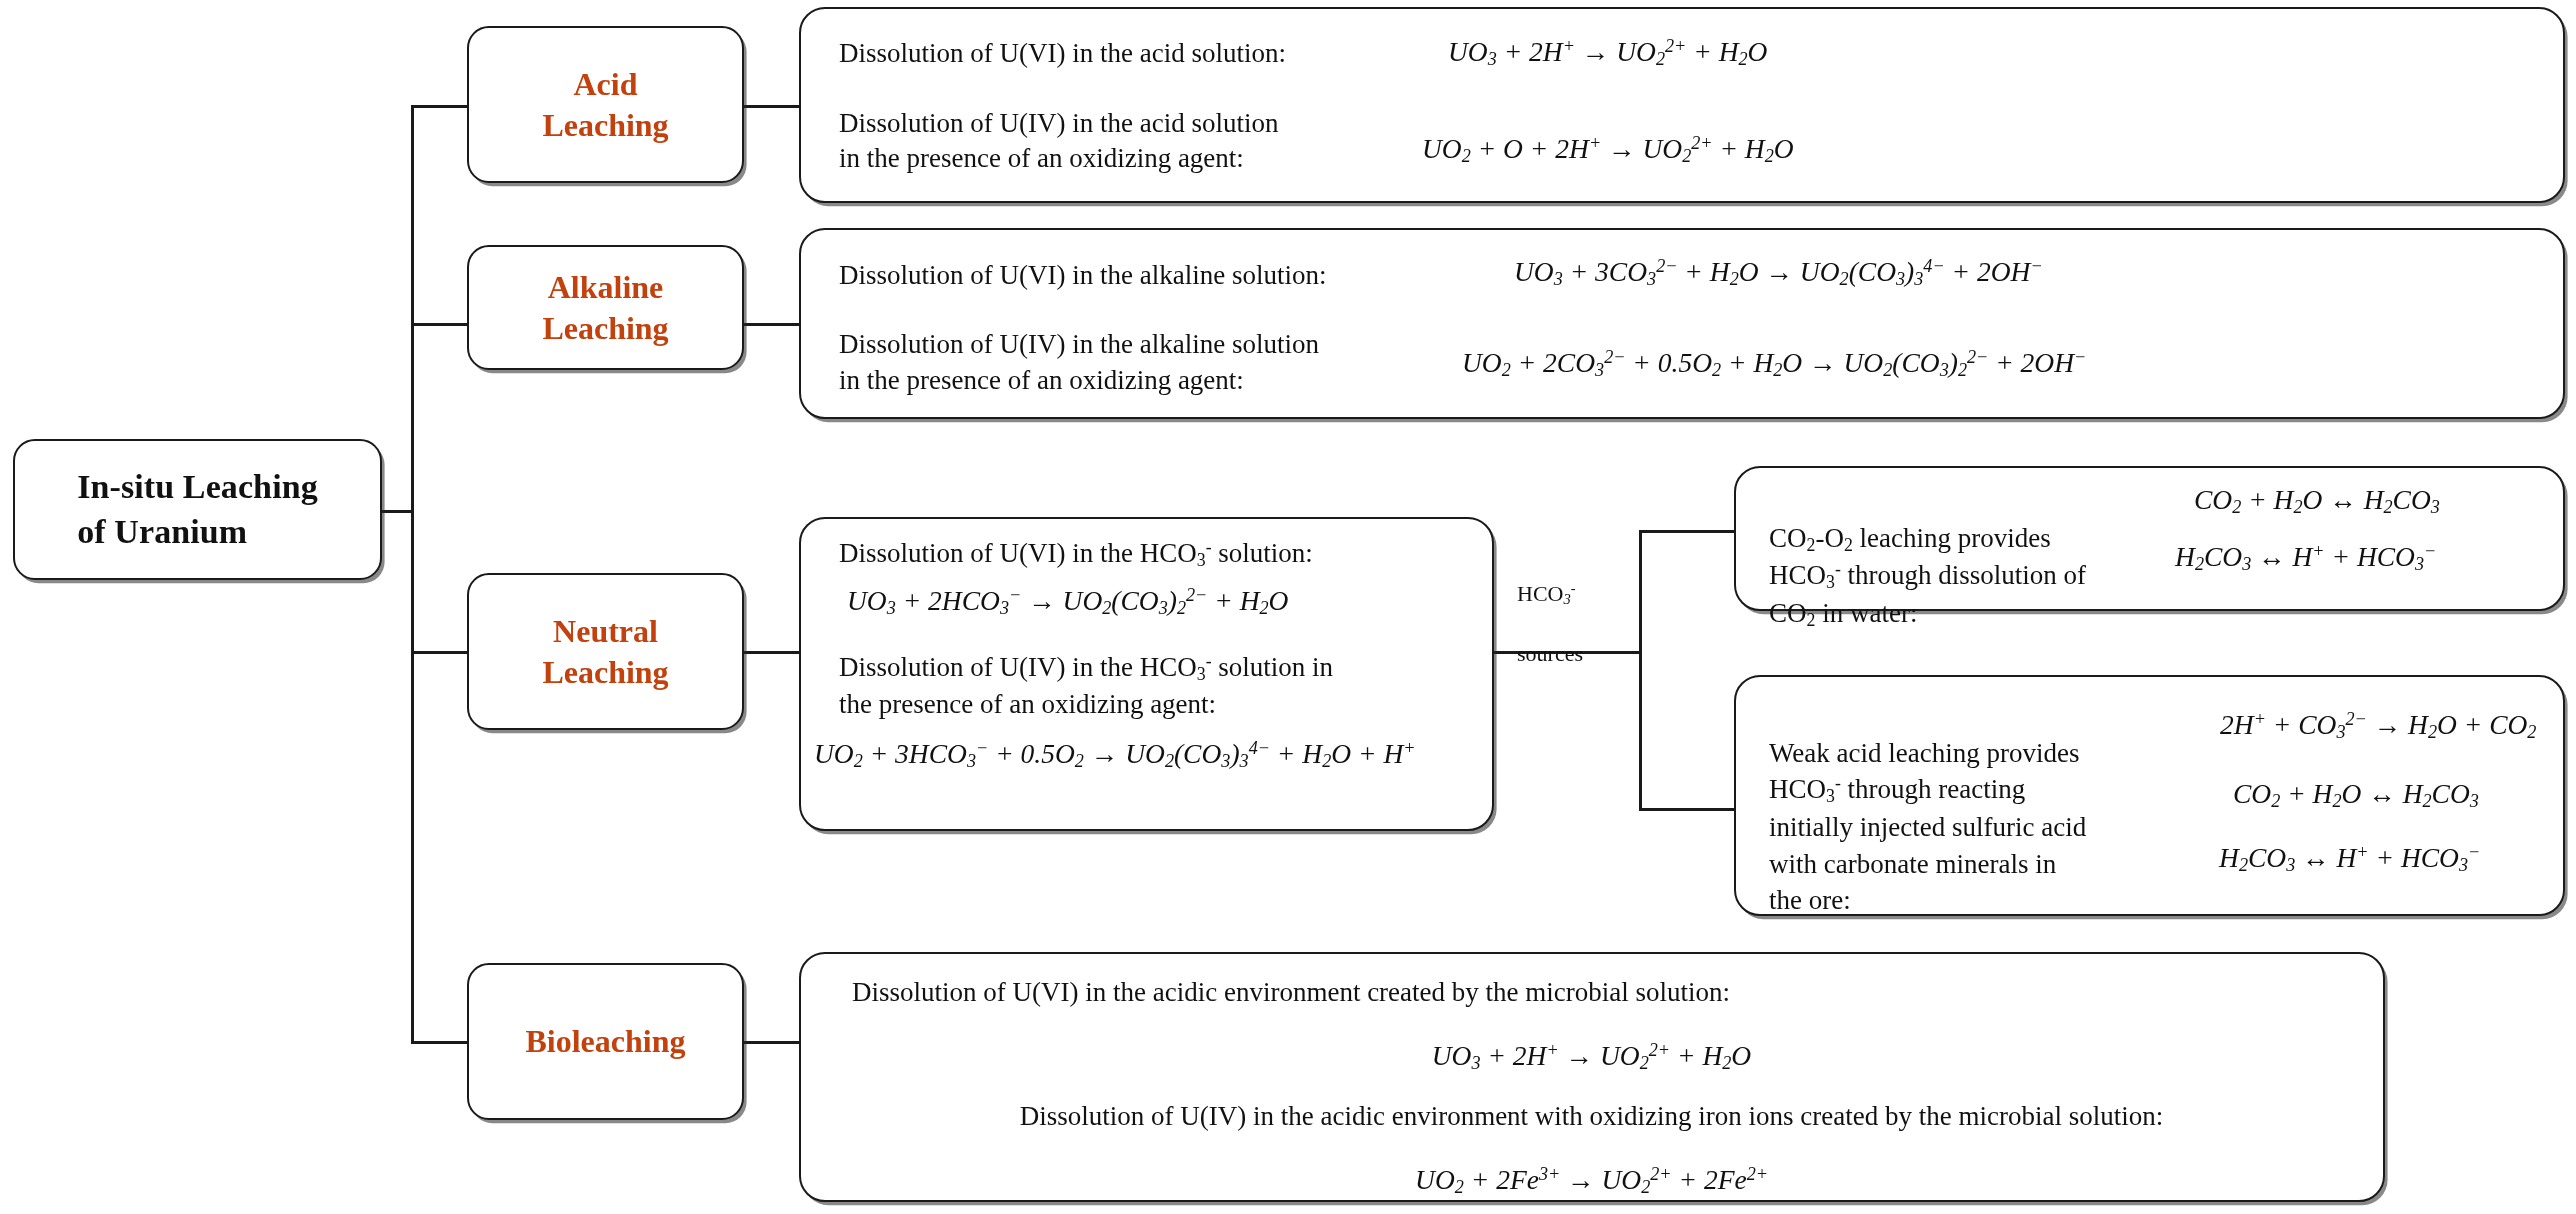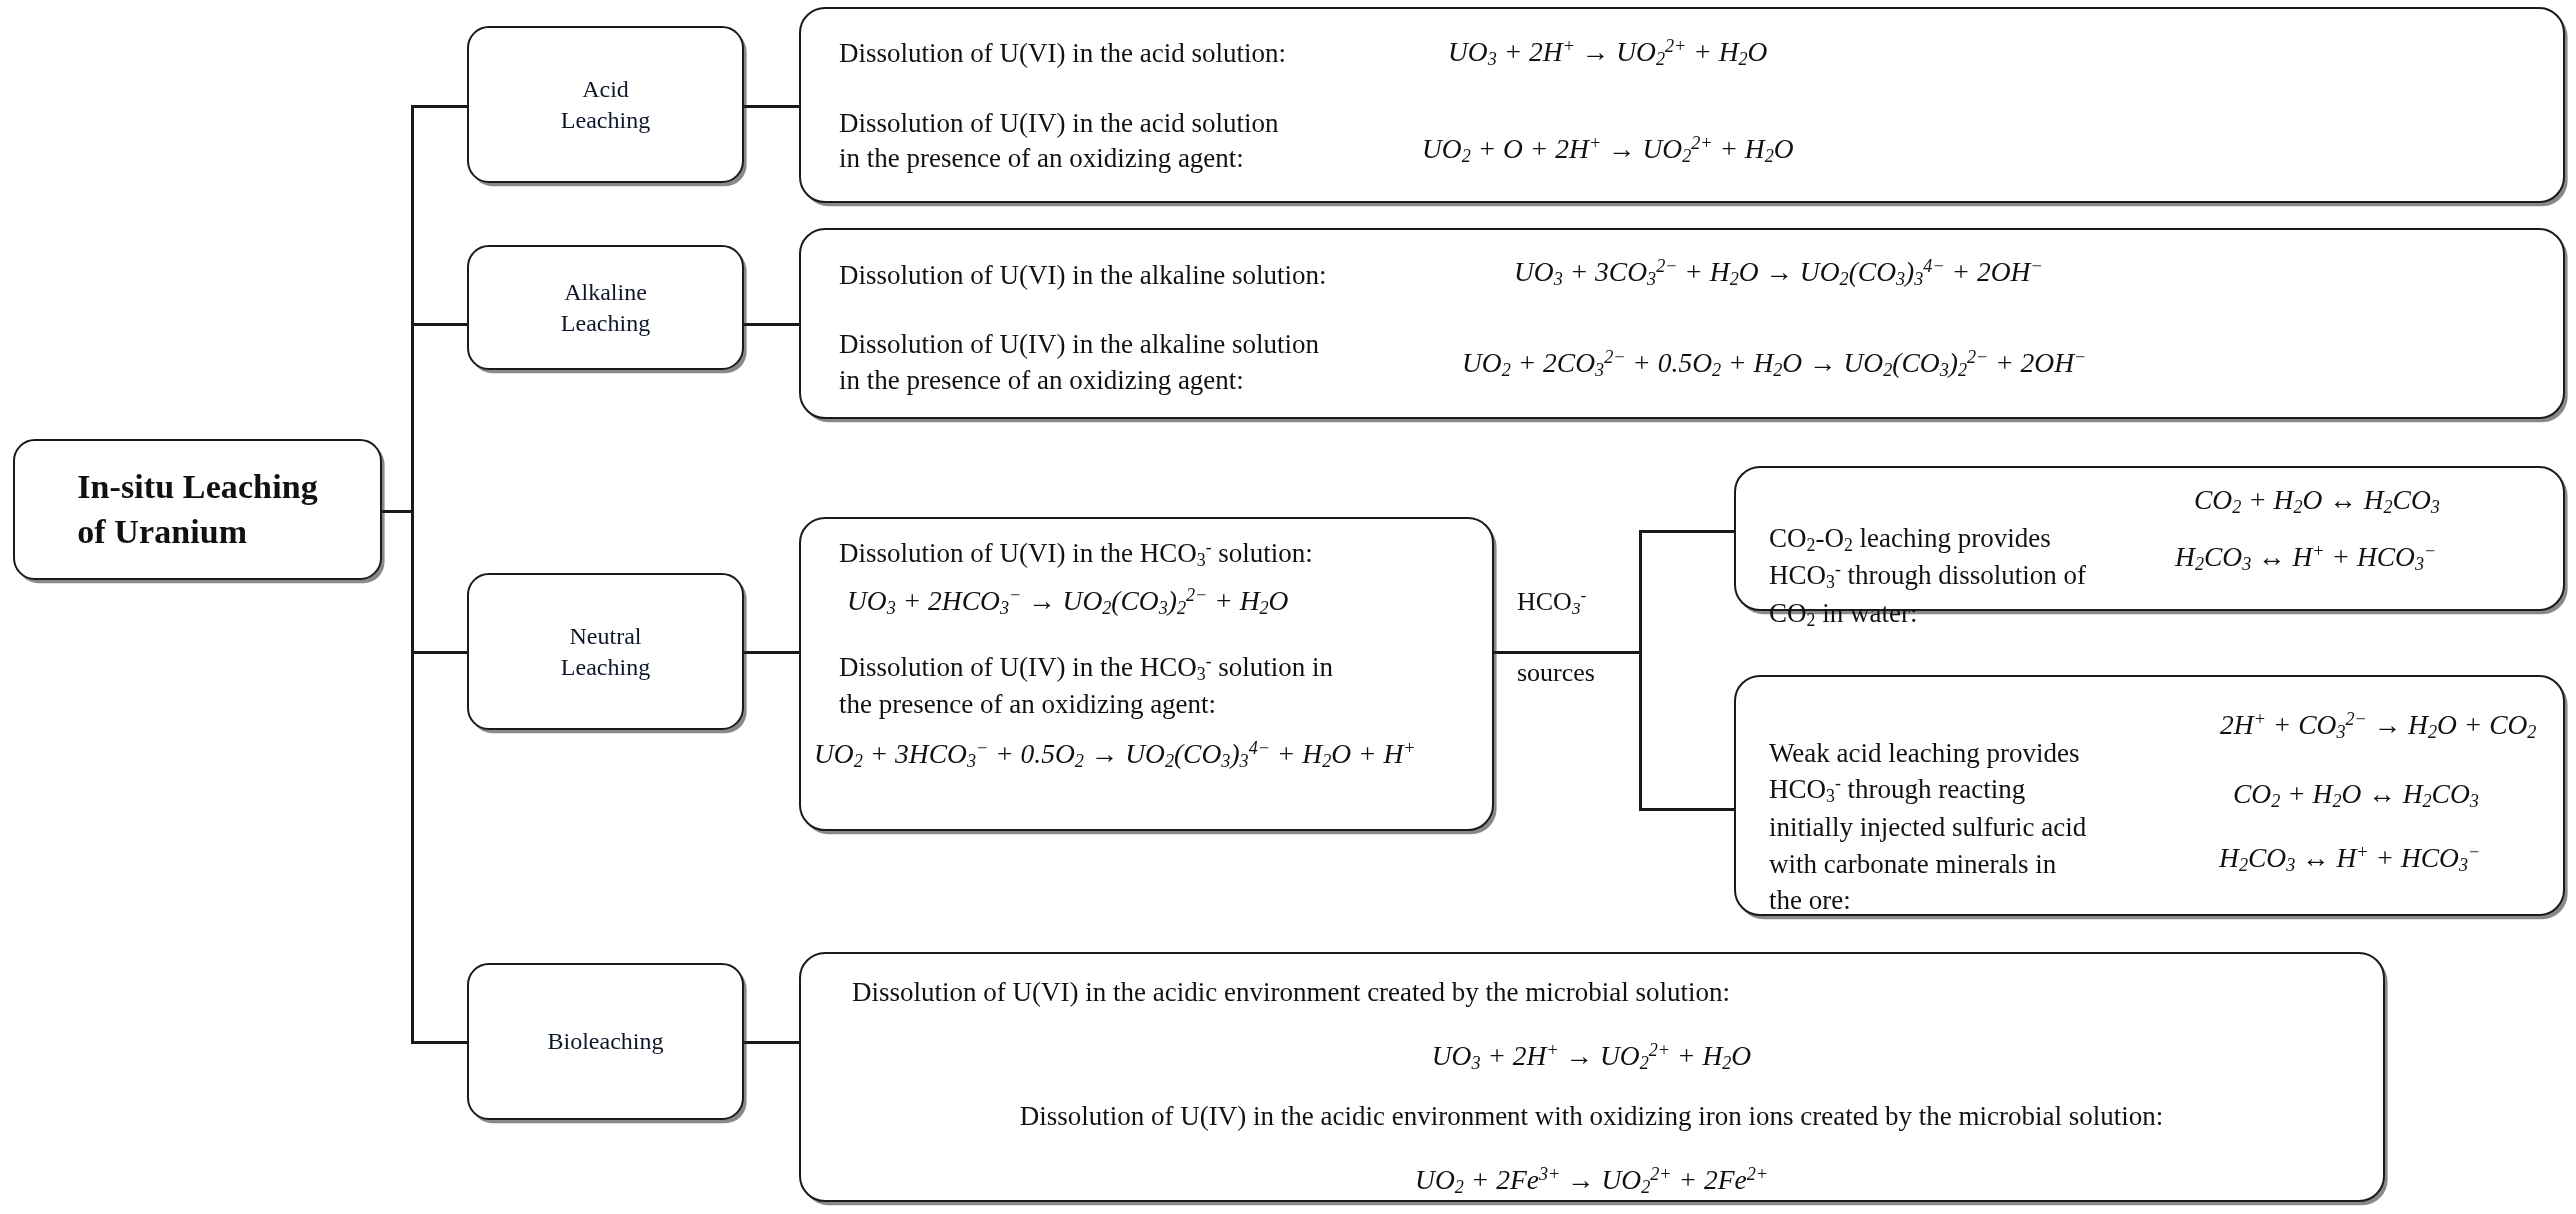--- a/index.html
+++ b/index.html
@@ -51,24 +51,24 @@
   }
 
   
   .method-box {
     display: flex;
     align-items: center;
     justify-content: center;
     text-align: center;
   }
   .method-label {
-    font-weight: normal;
-    font-size: 24px;
+    font-weight: bold;
+    font-size: 32px;
     line-height: 1.28;
-    color: #0f172a;
+    color: #c2410c;
   }
 
   
   .detail-box { padding: 0; }
   .detail-inner {
     position: absolute;
     inset: 0;
   }
 
   .desc {
@@ -88,21 +88,21 @@
     white-space: nowrap;
   }
 
   sub { font-size: 0.66em; vertical-align: -0.22em; font-style: italic; }
   sup { font-size: 0.66em; vertical-align: 0.52em; font-style: italic; }
   .desc sub, .desc sup { font-style: normal; }
 
   
   .free-label {
     position: absolute;
-    font-size: 26px;
+    font-size: 22px;
     line-height: 1.35;
     color: #111;
     text-align: left;
     white-space: pre-line;
   }
 
   .ctr { text-align: center; }
 </style>
 </head>
 <body>

